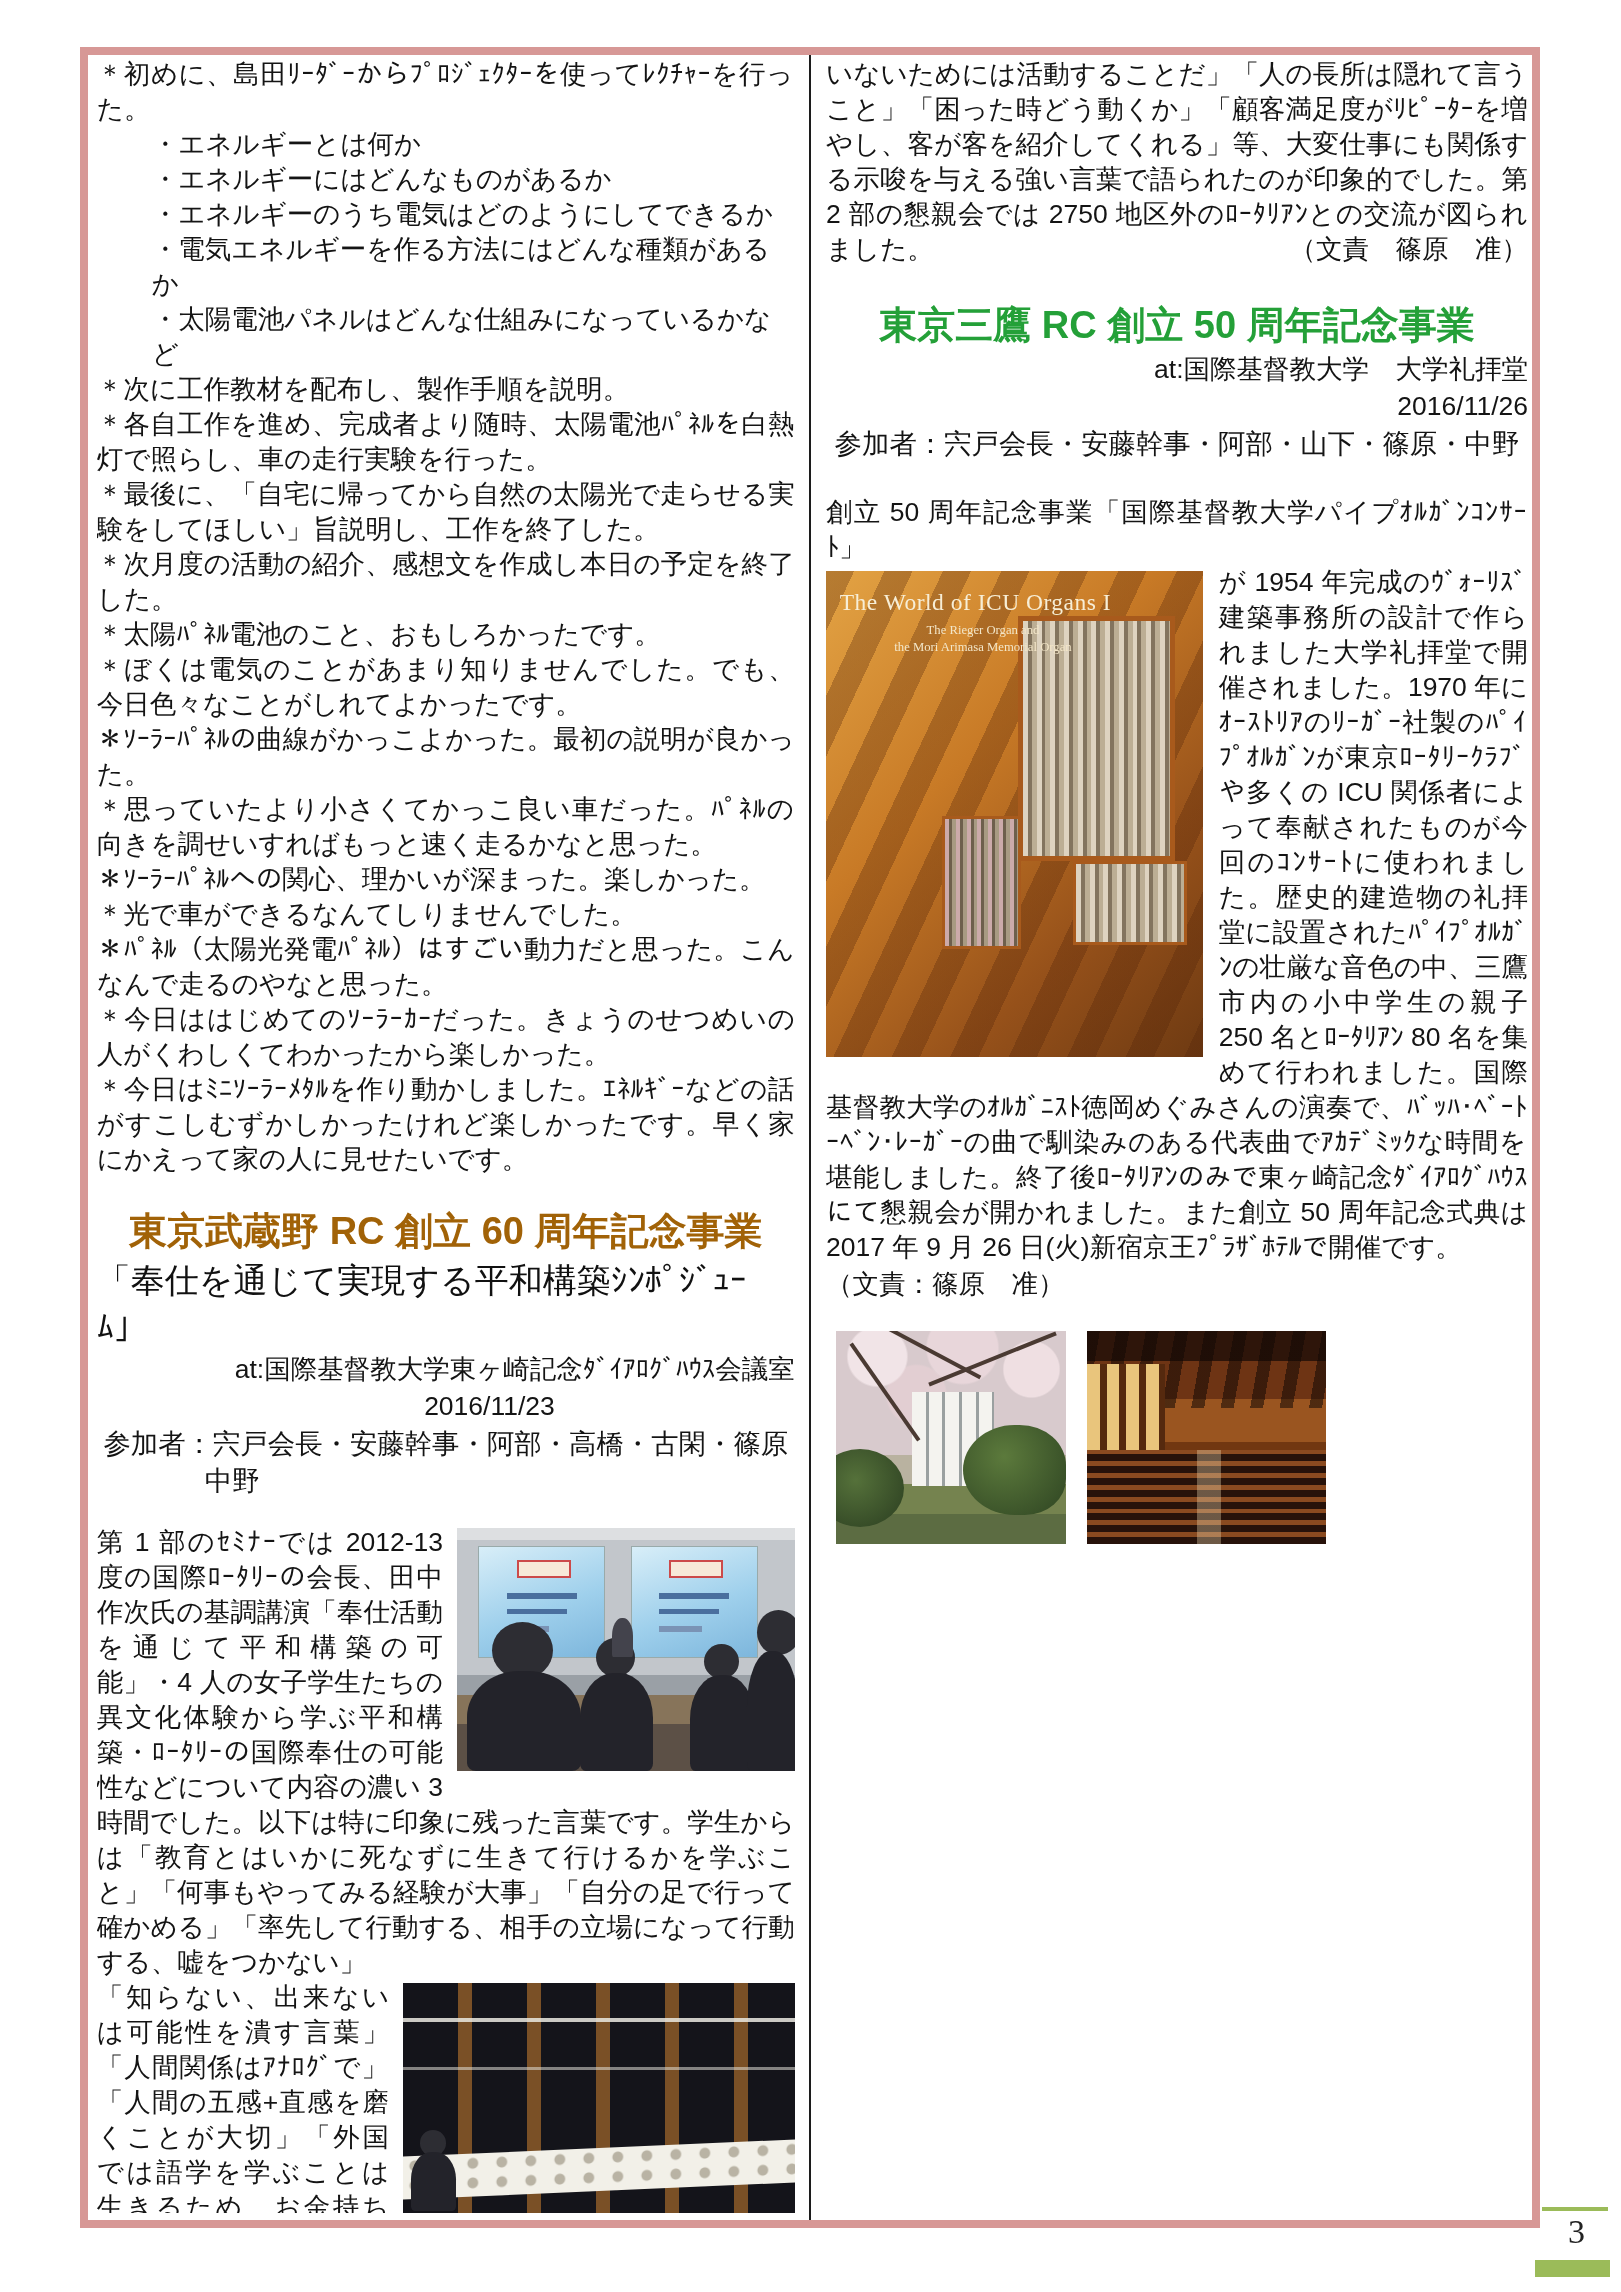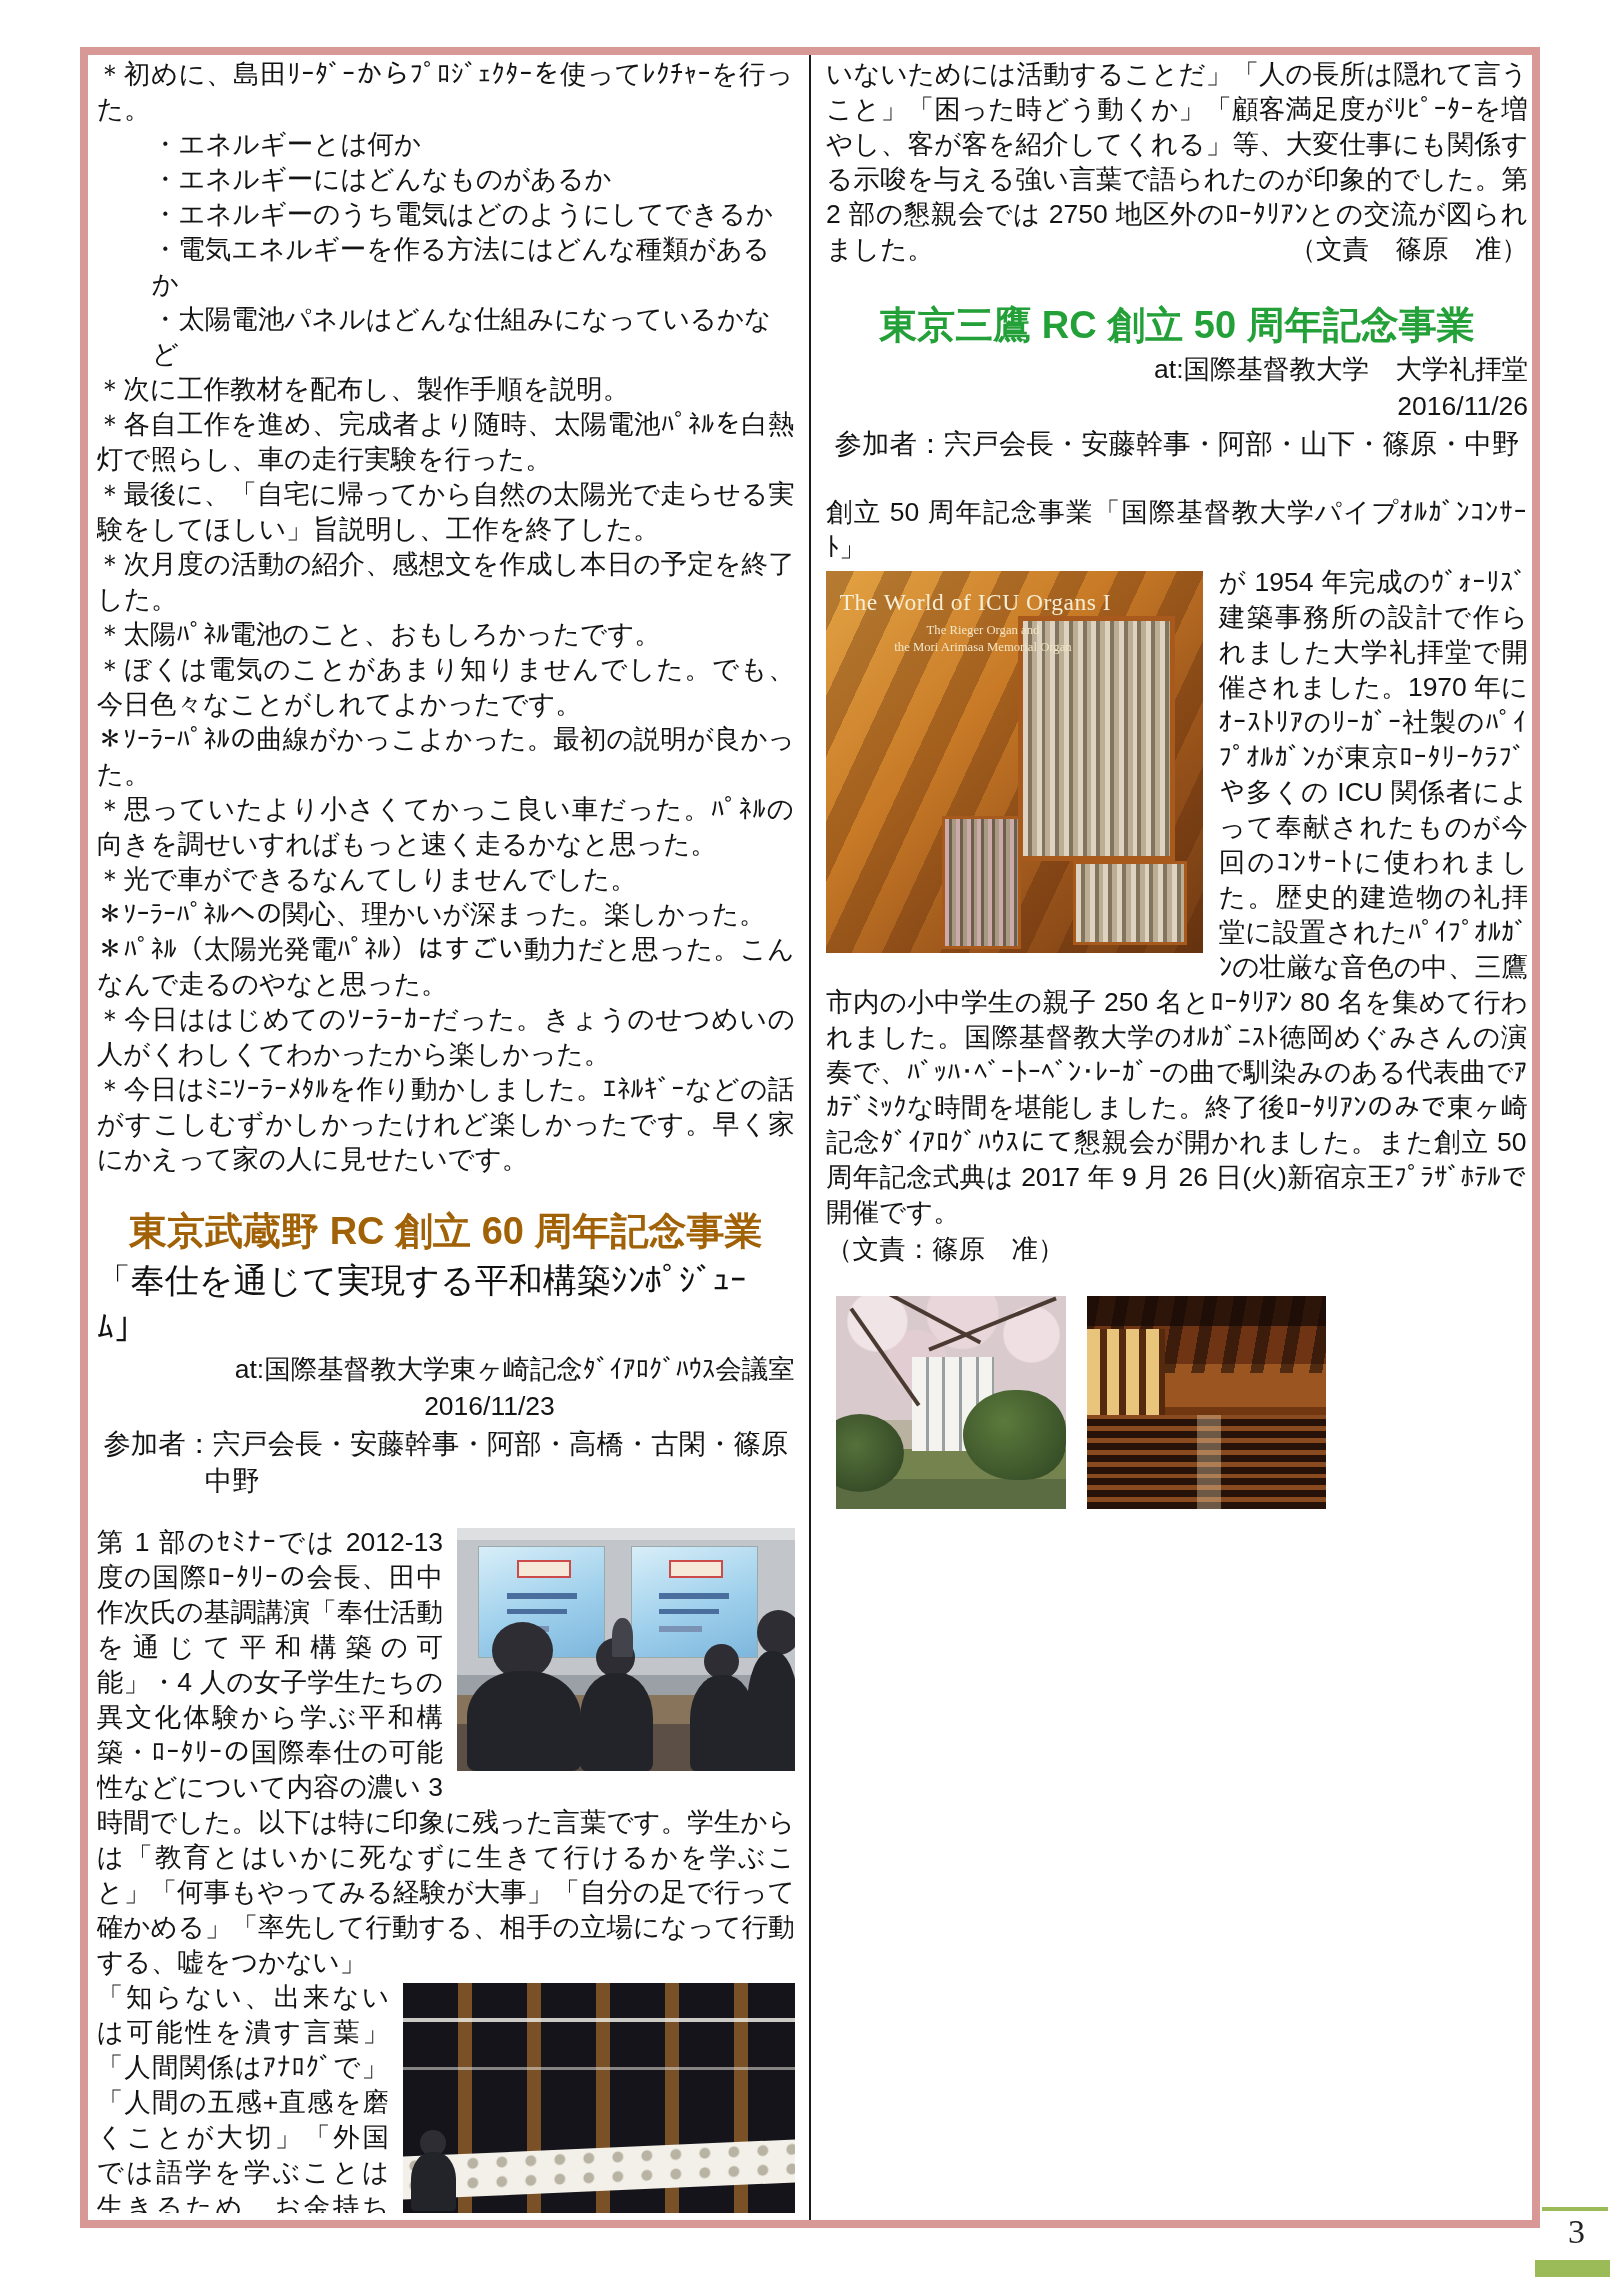--- a/index.html
+++ b/index.html
@@ -40,21 +40,21 @@
   .sil-h{position:absolute;background:#2d2d33;border-radius:50%;}
   
   .banquet{float:right;width:392px;height:304px;margin:3.9px 0 7.8px 13.7px;
     background:
       linear-gradient(rgba(0,0,0,0) 0 35px, rgba(235,233,225,.85) 35px 39px, rgba(0,0,0,0) 39px 84px, rgba(225,223,215,.55) 84px 87px, rgba(0,0,0,0) 87px 167px),
       repeating-linear-gradient(90deg,#14141a 0 55px,#7a5026 55px 69px),
       #14141a;}
   .bq-table{position:absolute;left:0;top:165px;width:100%;height:43px;background:#f2f0e8;transform:skewY(-2.5deg);
     background-image:radial-gradient(circle at 11.8px 9.8px,#b9b3a4 4.9px,rgba(0,0,0,0) 5.9px);background-size:29px 19.6px;}
   
-  .cd{float:left;width:377px;height:382px;margin:5.9px 15.7px 5.9px 0;
+  .cd{float:left;width:377px;height:486px;margin:5.9px 15.7px 5.9px 0;
     background:
       repeating-linear-gradient(115deg,rgba(80,34,8,.30) 0 25.5px,rgba(0,0,0,0) 25.5px 53px),
       linear-gradient(135deg,#e3a344 0%,#c87a26 38%,#96511a 72%,#6e3a12 100%);}
   .pipes{position:absolute;border:5.9px solid #a85a1c;background:repeating-linear-gradient(90deg,#ded3c0 0 4.9px,#83745e 4.9px 8.8px,#bcae94 8.8px 13.7px);}
   .pp1{left:192px;top:45px;width:147px;height:235px;}
   .pp2{left:247px;top:290px;width:108px;height:78px;border-width:3.9px;}
   .pp3{left:116px;top:245px;width:73px;height:127px;border-width:3.9px;background:repeating-linear-gradient(90deg,#caa 0 3.9px,#6e5f4c 3.9px 6.9px,#a89a82 6.9px 10.8px);}
   .cd-title{position:absolute;left:13.7px;top:13.7px;font-family:"Liberation Serif",serif;font-size:23.5px;color:#f7eed6;letter-spacing:0.5px;}
   .cd-sub{position:absolute;left:59px;top:51px;font-family:"Liberation Serif",serif;font-size:12.7px;line-height:16.7px;color:#f3e6c8;text-align:center;width:196px;}
   
@@ -99,22 +99,22 @@
       <p class="bullet">・電気エネルギーを作る方法にはどんな種類があるか</p>
       <p class="bullet">・太陽電池パネルはどんな仕組みになっているかなど</p>
       <p>＊次に工作教材を配布し、製作手順を説明。</p>
       <p>＊各自工作を進め、完成者より随時、太陽電池ﾊﾟﾈﾙを白熱灯で照らし、車の走行実験を行った。</p>
       <p>＊最後に、「自宅に帰ってから自然の太陽光で走らせる実験をしてほしい」旨説明し、工作を終了した。</p>
       <p>＊次月度の活動の紹介、感想文を作成し本日の予定を終了した。</p>
       <p>＊太陽ﾊﾟﾈﾙ電池のこと、おもしろかったです。</p>
       <p>＊ぼくは電気のことがあまり知りませんでした。でも、今日色々なことがしれてよかったです。</p>
       <p>＊ｿｰﾗｰﾊﾟﾈﾙの曲線がかっこよかった。最初の説明が良かった。</p>
       <p>＊思っていたより小さくてかっこ良い車だった。ﾊﾟﾈﾙの向きを調せいすればもっと速く走るかなと思った。</p>
+      <p>＊ｿｰﾗｰﾊﾟﾈﾙへの関心、理かいが深まった。楽しかった。</p>
       <p>＊光で車ができるなんてしりませんでした。</p>
-      <p>＊ｿｰﾗｰﾊﾟﾈﾙへの関心、理かいが深まった。楽しかった。</p>
       <p>＊ﾊﾟﾈﾙ（太陽光発電ﾊﾟﾈﾙ）はすごい動力だと思った。こんなんで走るのやなと思った。</p>
       <p>＊今日ははじめてのｿｰﾗｰｶｰだった。きょうのせつめいの人がくわしくてわかったから楽しかった。</p>
       <p>＊今日はﾐﾆｿｰﾗｰﾒﾀﾙを作り動かしました。ｴﾈﾙｷﾞｰなどの話がすこしむずかしかったけれど楽しかったです。早く家にかえって家の人に見せたいです。</p>
 
       <p class="h-magenta">東京武蔵野 RC 創立 60 周年記念事業</p>
       <p class="h-sub">「奉仕を通じて実現する平和構築ｼﾝﾎﾟｼﾞｭｰﾑ」</p>
       <p class="venue">at:国際基督教大学東ヶ崎記念ﾀﾞｲｱﾛｸﾞﾊｳｽ会議室</p>
       <p class="date-left">2016/11/23</p>
       <p class="participants">参加者：宍戸会長・安藤幹事・阿部・高橋・古閑・篠原</p>
       <p class="participants-cont">中野</p>

